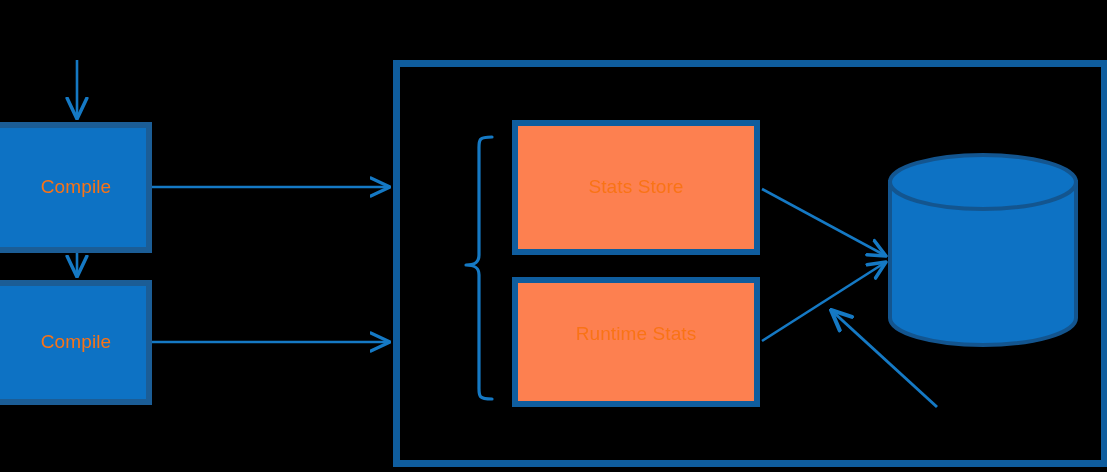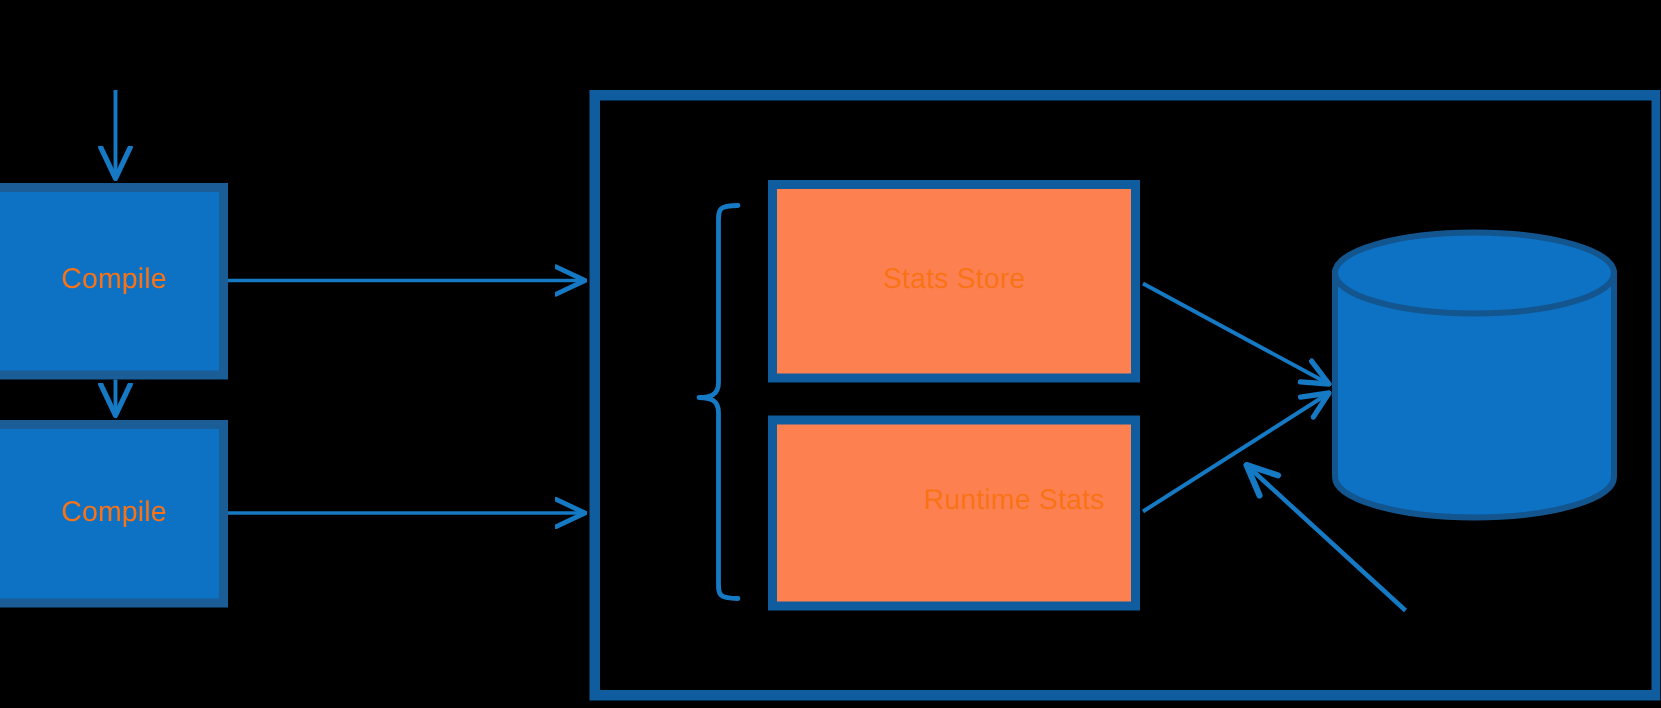--- a/index.html
+++ b/index.html
@@ -36,21 +36,21 @@
     pointer-events: none;
     display: flex;
     align-items: center;
     justify-content: center;
   }
   
   #label-compile { left: 0px;   top: 122px; width: 152px; height: 131px; }
   #label-execute { left: 0px;   top: 280px; width: 152px; height: 125px; }
   
   #label-plan-store    { left: 512px; top: 120px; width: 248px; height: 135px; }
-  #label-runtime-stats { left: 512px; top: 277px; width: 248px; height: 114px; padding-left: 40px; }
+  #label-runtime-stats { left: 512px; top: 277px; width: 248px; height: 114px; }
   
   #label-query-store-schema { left: 890px; top: 200px; width: 186px; height: 100px; }
 </style>
 </head>
 <body>
 
 <div id="canvas">
 
   <svg id="diagram-svg" viewBox="0 0 1107 472" xmlns="http://www.w3.org/2000/svg">
 

